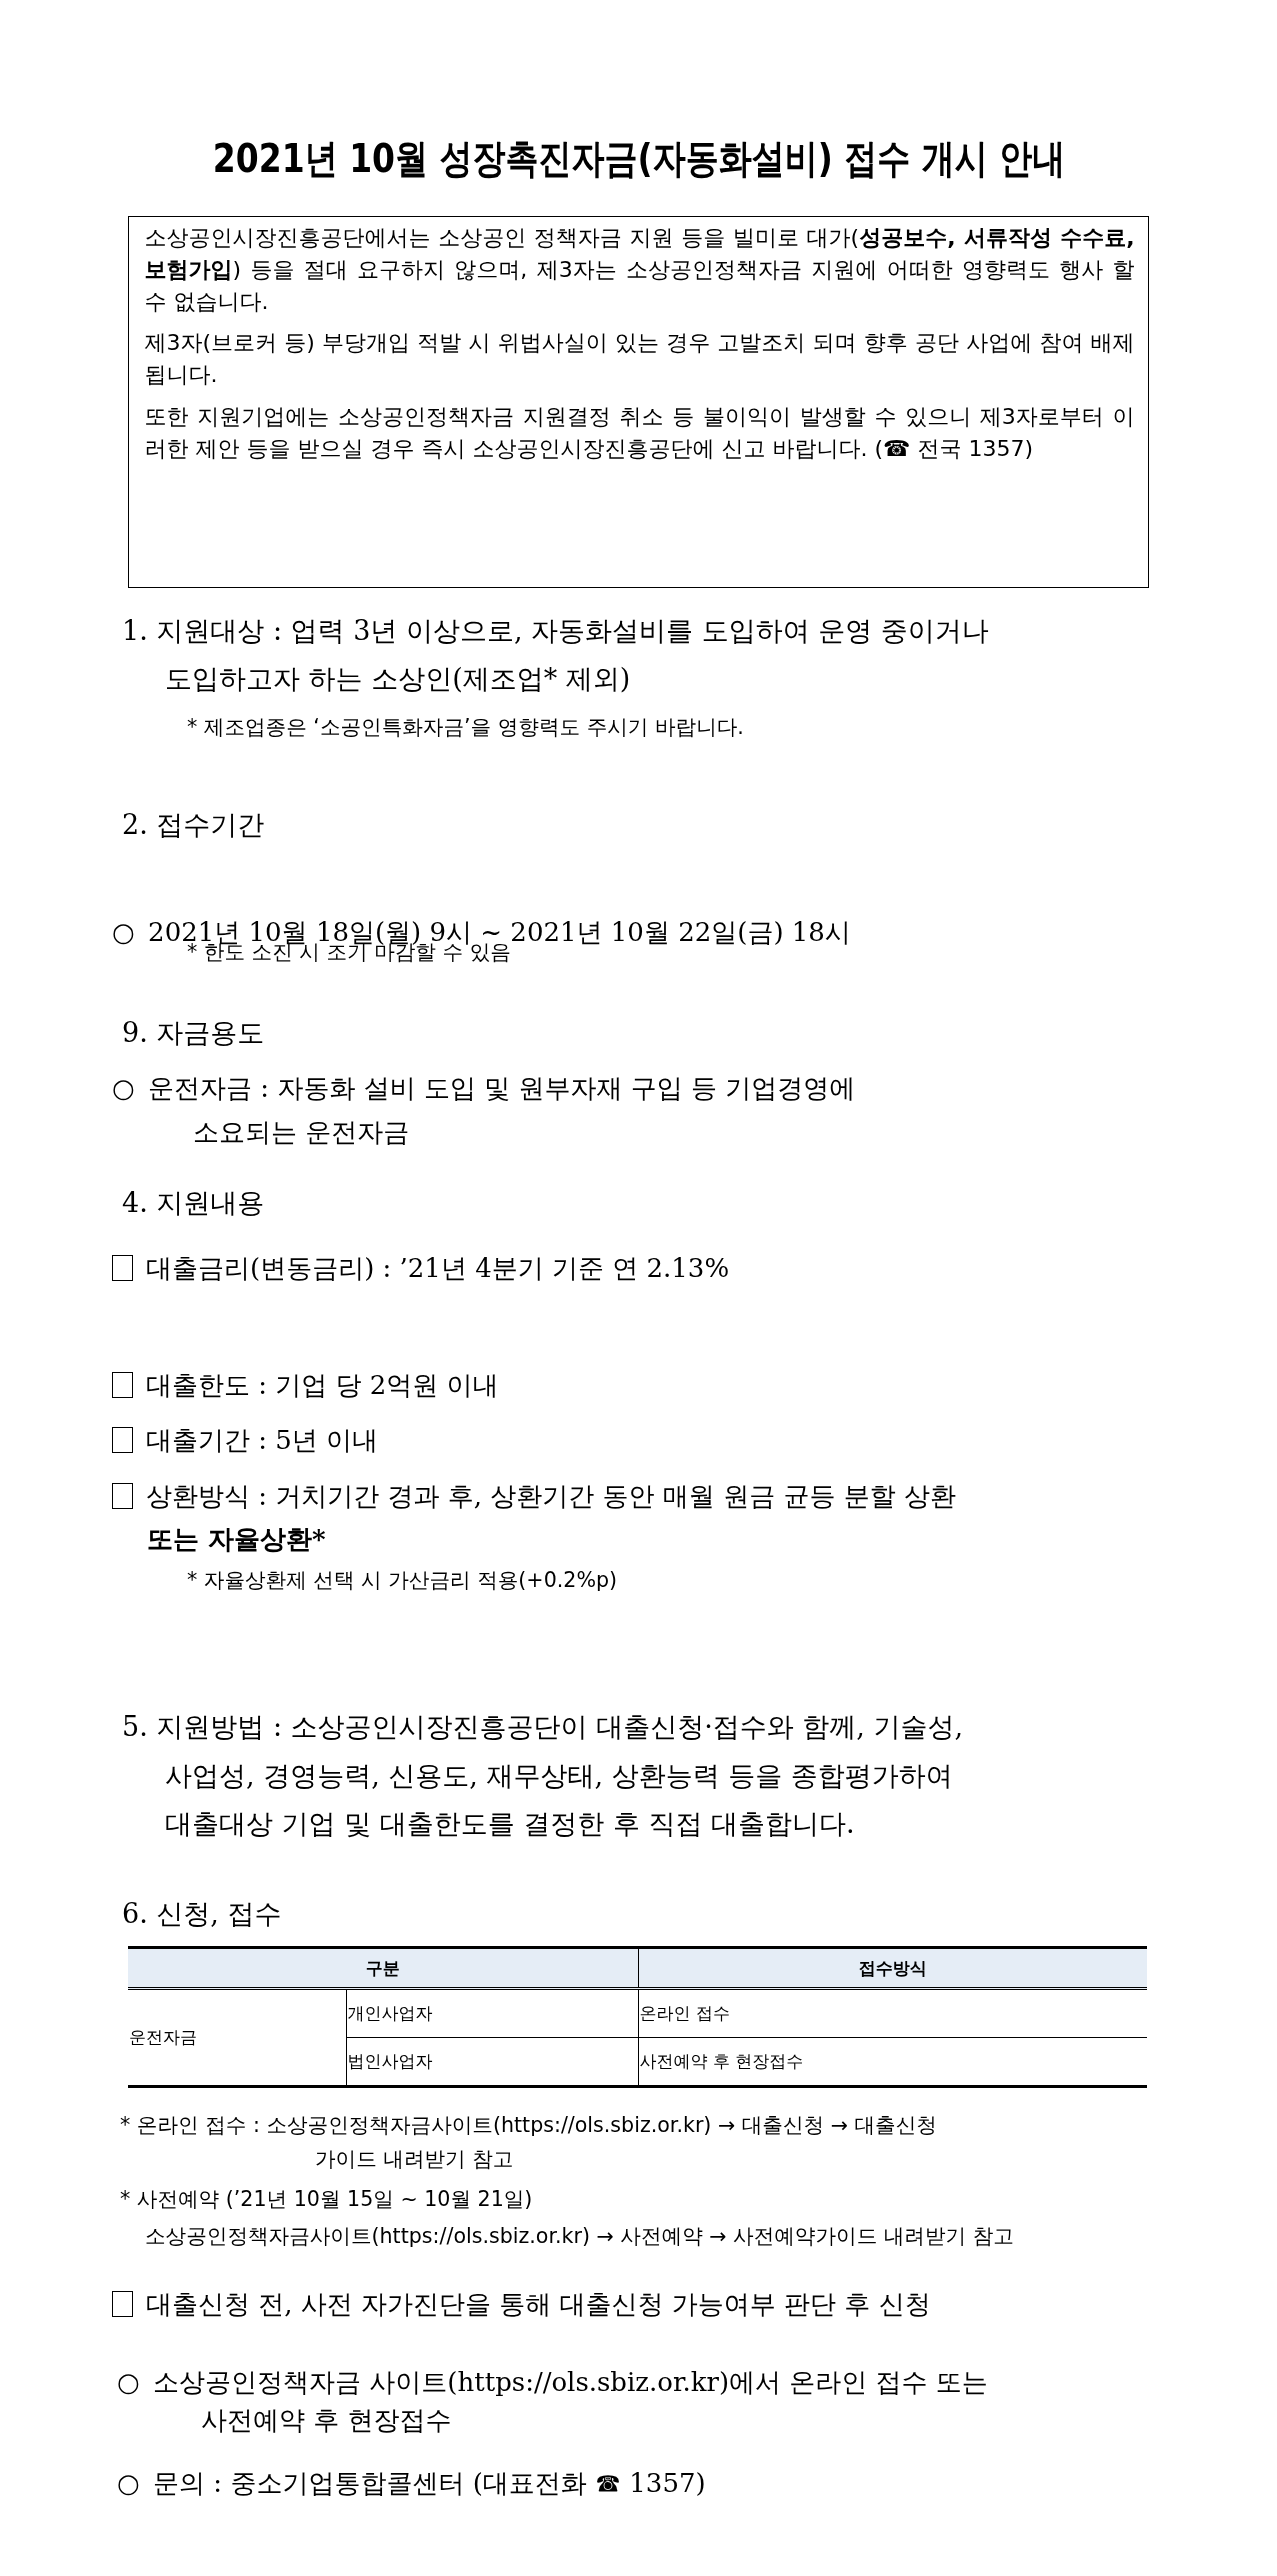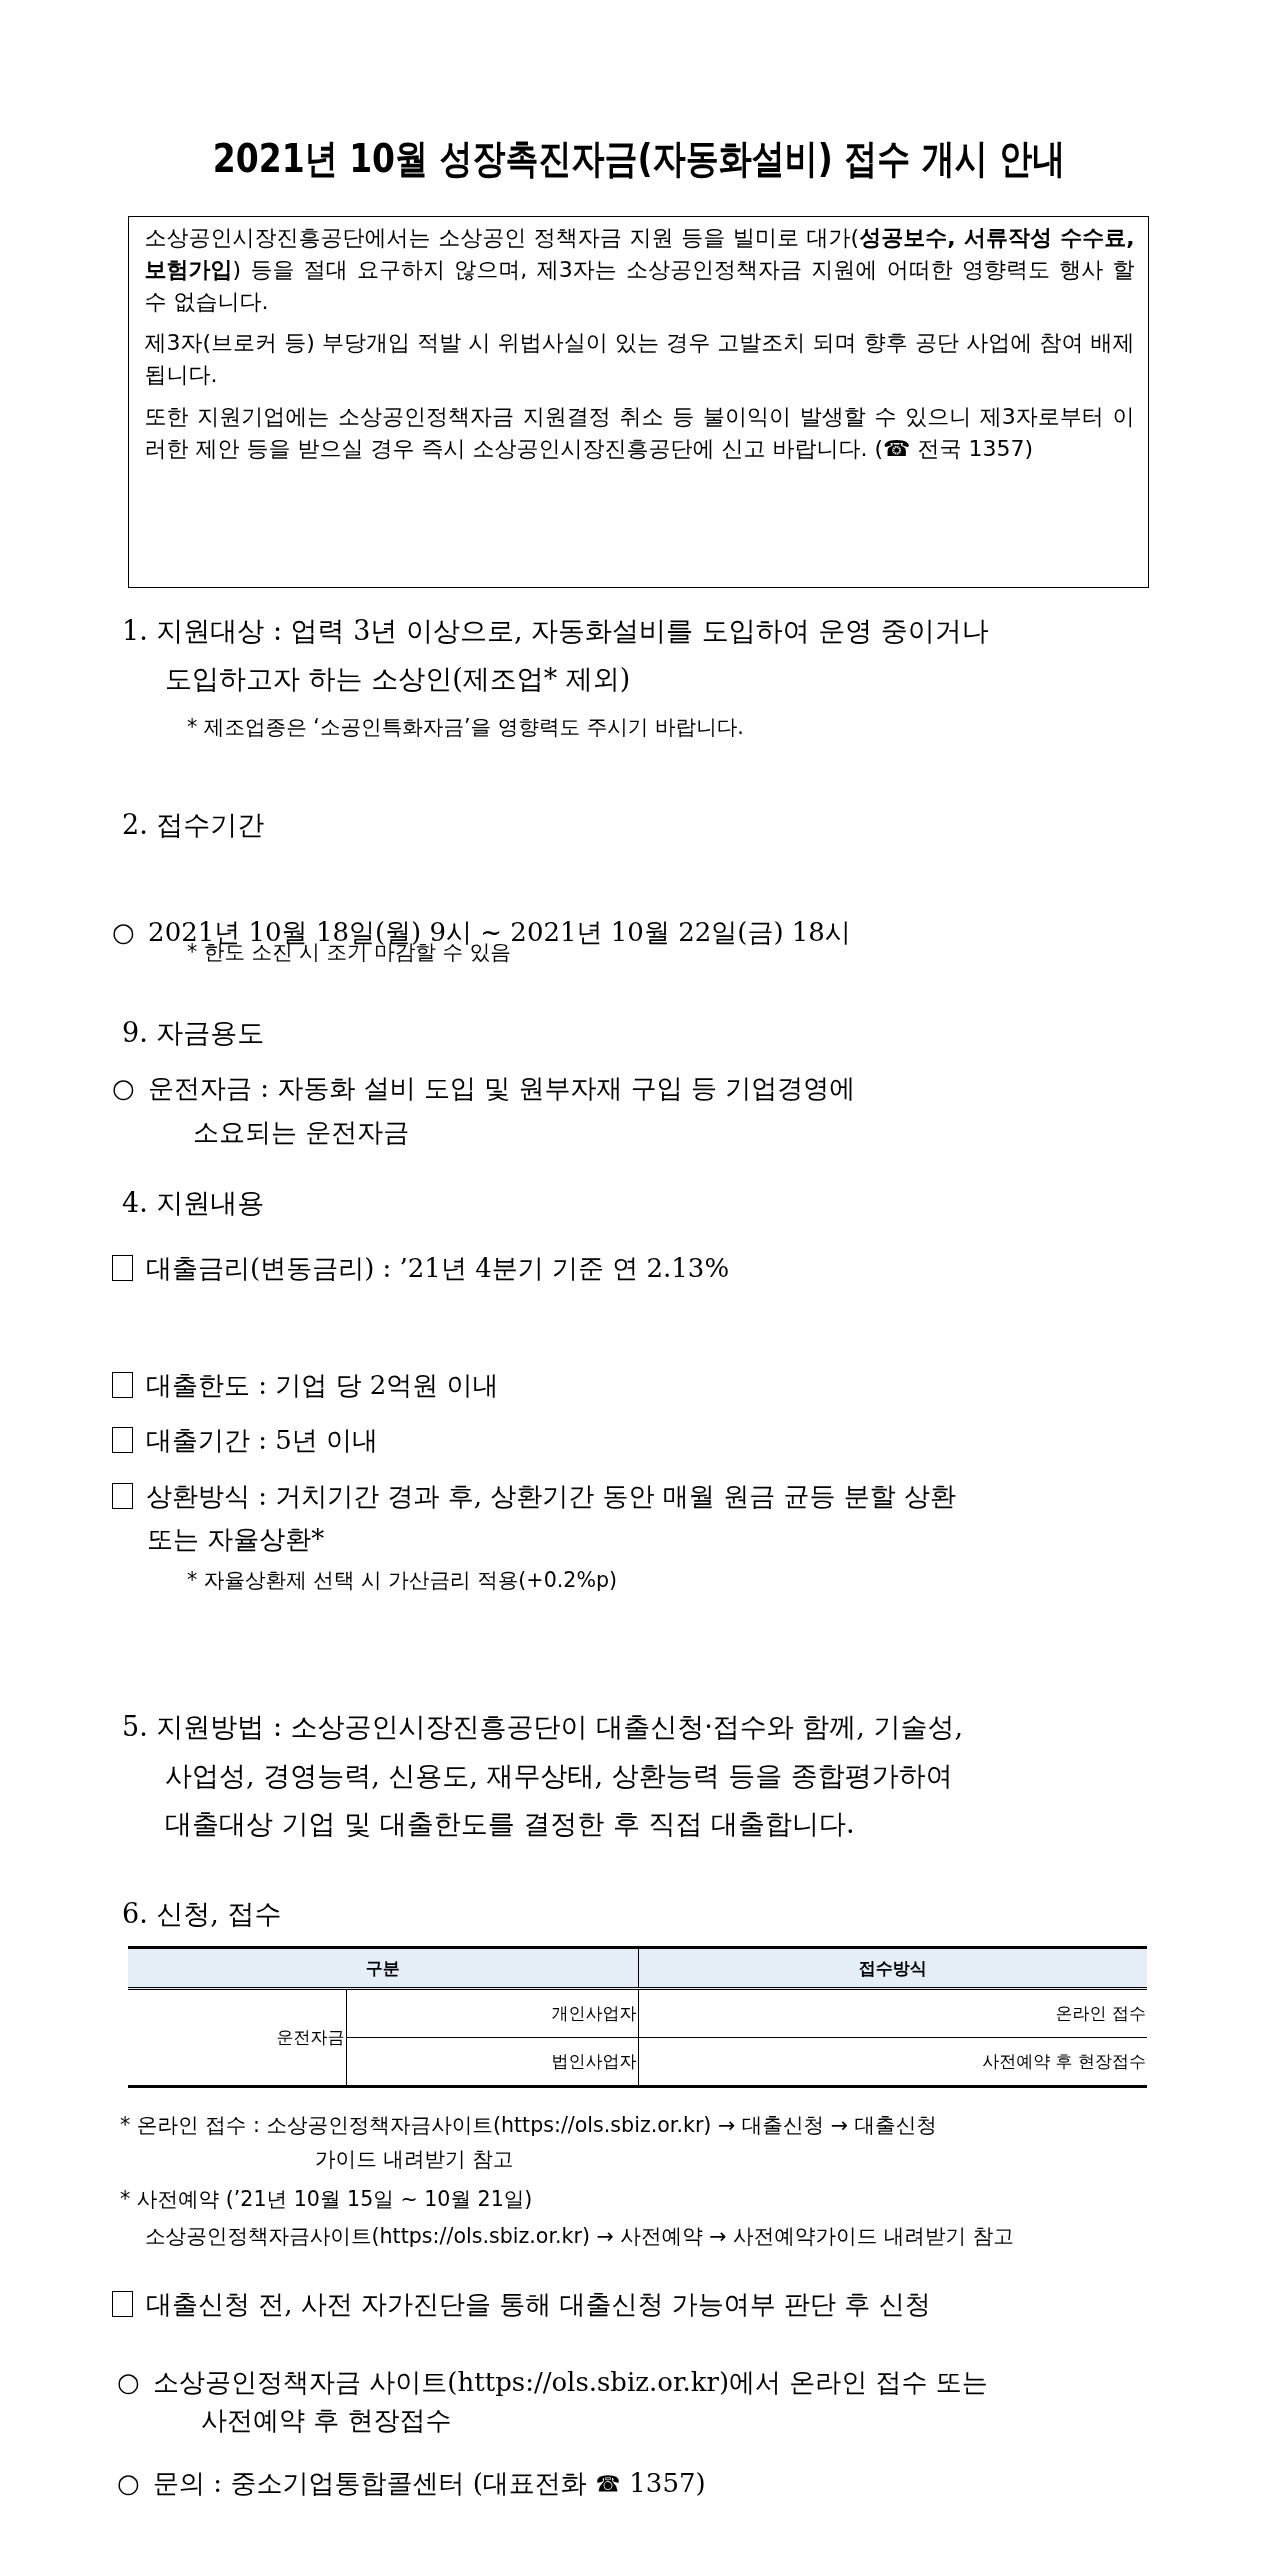--- a/index.html
+++ b/index.html
@@ -34,21 +34,21 @@
     position:absolute; left:128px; top:1946px; width:1019px;
     border-collapse:collapse;
     font-family: "DejaVu Sans", "Liberation Sans", sans-serif; font-size:17px;
   }
   table.apply th {
     background:#E5EDF6; font-weight:bold; height:36px;
     border-top:3.1px solid #000; border-bottom:3.1px double #000; border-left:0.5px solid #000;
   }
   table.apply th:first-child { border-left:none; }
   table.apply td {
-    text-align:right; height:45px; border:1px solid #000;
+    text-align:left; height:45px; border:1px solid #000;
   }
   table.apply td.first { border-left:none; }
   table.apply td.last { border-right:none; }
   table.apply tr.last-row td { border-bottom:3.6px solid #000; }
   table.apply tr.first-row td { border-top:3.1px solid #000; }
 </style>
 </head>
 <body>
 
 <div class="title">2021년 10월 성장촉진자금(자동화설비) 접수 개시 안내</div>
@@ -81,21 +81,21 @@
 </div>
 <div class="line b" style="left:112px; top:1368px;">
   <span class="checkbox"></span><span>대출한도 : 기업 당 2억원 이내</span>
 </div>
 <div class="line b" style="left:112px; top:1423px;">
   <span class="checkbox"></span><span>대출기간 : 5년 이내</span>
 </div>
 <div class="line b" style="left:112px; top:1479px;">
   <span class="checkbox"></span><span>상환방식 : 거치기간 경과 후, 상환기간 동안 매월 원금 균등 분할 상환</span>
 </div>
-<div class="line b" style="left:147px; top:1522px;">또는 자율상환*</div>
+<div class="line b" style="left:147px; top:1522px;font-weight:bold;">또는 자율상환*</div>
 <div class="line note" style="left:187px; top:1566px;">* 자율상환제 선택 시 가산금리 적용(+0.2%p)</div>
 
 <div class="line h" style="left:122px; top:1709px;">5.  지원방법 : 소상공인시장진흥공단이 대출신청·접수와 함께, 기술성,</div>
 <div class="line h" style="left:165px; top:1758px;">사업성, 경영능력, 신용도, 재무상태, 상환능력 등을 종합평가하여</div>
 <div class="line h" style="left:165px; top:1806px;">대출대상 기업 및 대출한도를 결정한 후 직접 대출합니다.</div>
 
 <div class="line h" style="left:122px; top:1896px;">6.  신청, 접수</div>
 
 <table class="apply">
   <colgroup>

